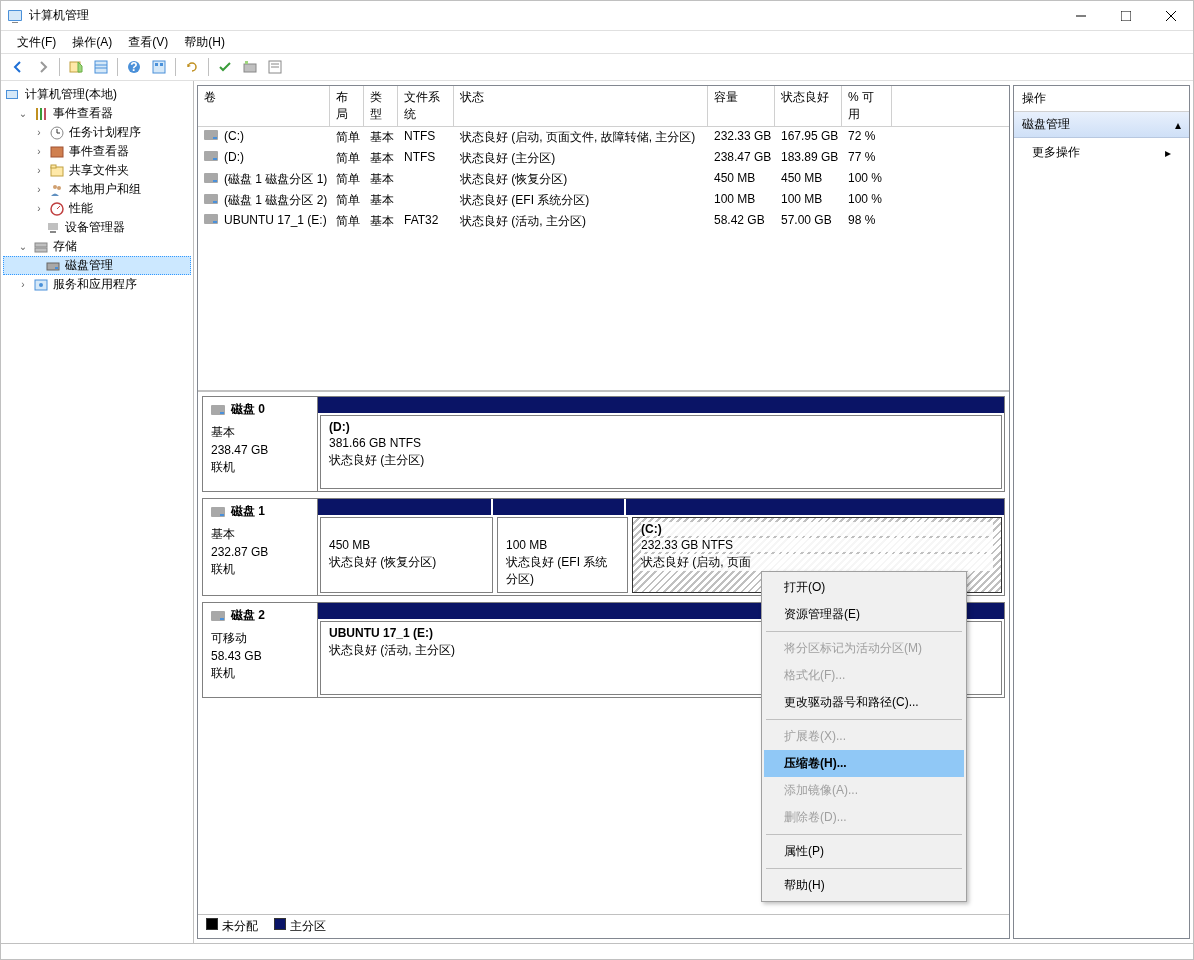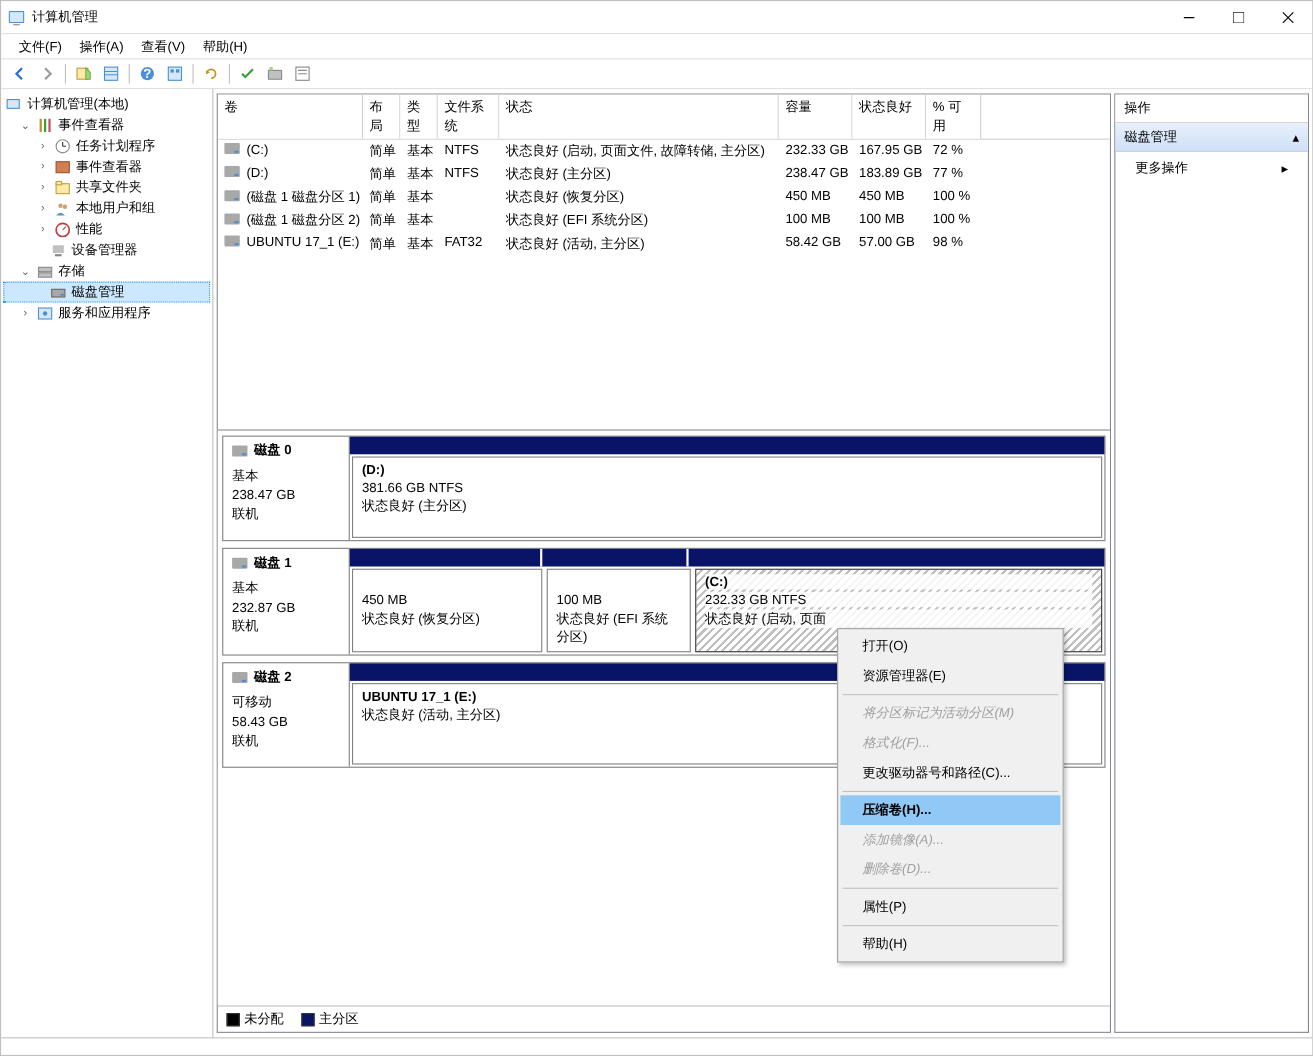--- a/index.html
+++ b/index.html
@@ -30,31 +30,31 @@
 .disk-graphical { flex: 1; overflow: auto; padding: 4px; background: #fff; }
 .disk-row { display: flex; margin-bottom: 6px; border: 1px solid #808080; }
 .disk-info { width: 115px; padding: 4px 8px; border-right: 1px solid #808080; display: flex; flex-direction: column; gap: 2px; }
 .disk-info-header { display: flex; align-items: center; gap: 6px; font-weight: bold; padding-bottom: 4px; }
 .disk-bar-wrap { flex: 1; display: flex; flex-direction: column; }
 .disk-bar-top { height: 16px; background: #0a1466; }
 .disk-bar-body { flex: 1; display: flex; }
 .partition { border: 1px solid #808080; margin: 2px; padding: 4px 8px; display: flex; flex-direction: column; gap: 2px; position: relative; }
 .partition.hatched { background: repeating-linear-gradient(135deg, #fff, #fff 3px, #c0c0c0 3px, #c0c0c0 5px); border: 1px solid #333; }
 .legend { padding: 3px 8px; border-top: 1px solid #c0c0c0; display: flex; gap: 16px; align-items: center; }
-.legend-item { display: flex; align-items: center; gap: 4px; }
+.legend-item { display: flex; gap: 4px; }
 .legend-swatch { width: 12px; height: 12px; border: 1px solid #333; }
 .right-panel { width: 180px; padding: 4px 3px 4px 0; }
 .right-inner { border: 1px solid #828790; height: 100%; display: flex; flex-direction: column; }
 .right-header { padding: 4px 8px; background: #fff; border-bottom: 1px solid #d0d0d0; font-weight: normal; }
 .right-section { background: linear-gradient(#e8f0fc, #cfe0f7); padding: 4px 8px; border-bottom: 1px solid #b8c8e0; display: flex; justify-content: space-between; align-items: center; }
 .right-link { padding: 6px 18px; cursor: default; display: flex; justify-content: space-between; align-items: center; }
 .context-menu { position: absolute; left: 761px; top: 571px; width: 206px; background: #f0f0f0; border: 1px solid #a0a0a0; box-shadow: 2px 2px 4px rgba(0,0,0,0.25); padding: 2px; z-index: 100; }
 .ctx-item { padding: 5px 20px; cursor: default; }
 .ctx-item.highlighted { background: #90c8f6; font-weight: bold; }
-.ctx-item.disabled { color: #a0a0a0; font-style: italic; }
+.ctx-item.disabled { color: #a0a0a0; }
 .ctx-sep { height: 1px; background: #c0c0c0; margin: 3px 2px; }
 .statusbar { height: 16px; border-top: 1px solid #c0c0c0; }
 .drive-icon { width: 14px; height: 10px; background: #a8a8a8; border-radius: 1px; position: relative; display: inline-block; }
 .drive-icon::after { content: ''; position: absolute; bottom: 1px; right: 1px; width: 4px; height: 2px; background: #4a90d9; }
 </style>
 </head>
 <body>
 
 <div class="titlebar">
   <div class="titlebar-left">
@@ -462,20 +462,21 @@
 <div class="statusbar"></div>
 
 <div class="context-menu">
   <div class="ctx-item">打开(O)</div>
   <div class="ctx-item">资源管理器(E)</div>
   <div class="ctx-sep"></div>
   <div class="ctx-item disabled">将分区标记为活动分区(M)</div>
   <div class="ctx-item disabled">格式化(F)...</div>
   <div class="ctx-item">更改驱动器号和路径(C)...</div>
   <div class="ctx-sep"></div>
+  <div class="ctx-item disabled">扩展卷(X)...</div>
   <div class="ctx-item highlighted">压缩卷(H)...</div>
   <div class="ctx-item disabled">添加镜像(A)...</div>
   <div class="ctx-item disabled">删除卷(D)...</div>
   <div class="ctx-sep"></div>
   <div class="ctx-item">属性(P)</div>
   <div class="ctx-sep"></div>
   <div class="ctx-item">帮助(H)</div>
 </div>
 
 </body></html>

